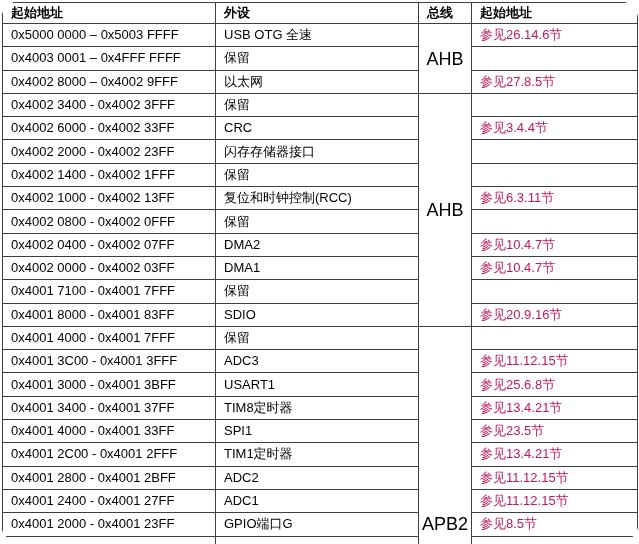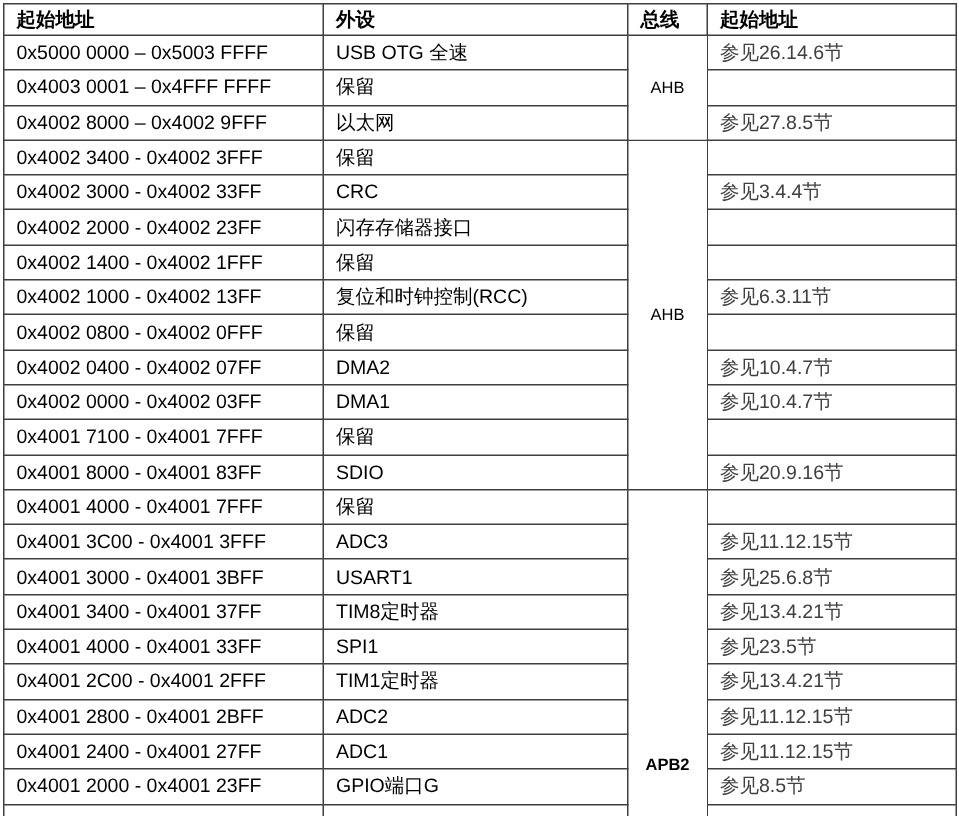--- a/index.html
+++ b/index.html
@@ -3,20 +3,21 @@
 <meta charset="utf-8">
 <style>
   html, body { margin: 0; padding: 0; background: #ffffff; }
   .page {
     position: relative;
     width: 639px;
     height: 544px;
     overflow: hidden;
     background: #ffffff;
     font-family: "Liberation Sans", "DejaVu Sans", sans-serif;
+    border-radius: 23px;
   }
   table.memmap {
     border-collapse: collapse;
     table-layout: fixed;
     margin: 2px 0 0 2px;
     width: 635px;
   }
   table.memmap col.c-address   { width: 213px; }
   table.memmap col.c-peripheral{ width: 203px; }
   table.memmap col.c-bus       { width: 53px;  }
@@ -43,26 +44,26 @@
   td.bus-cell {
     position: relative;
     padding: 0;
     text-align: center;
   }
   .bus-label {
     position: absolute;
     left: 0;
     width: 100%;
     text-align: center;
-    font-size: 11px;
+    font-size: 18px;
     line-height: 16px;
     color: #000000;
   }
   .ref-link {
-    color: #404040;
+    color: #be185d;
     text-decoration: none;
     cursor: pointer;
   }
 </style>
 </head>
 <body>
 
 <div class="page">
   <table class="memmap">
     <colgroup>
@@ -100,21 +101,21 @@
         </tr>
         <tr>
           <td>0x4002 3400 - 0x4002 3FFF</td>
           <td>保留</td>
           <td class="bus-cell" rowspan="10">
             <div class="bus-label" style="top: 108.5px;">AHB</div>
           </td>
           <td></td>
         </tr>
         <tr>
-          <td>0x4002 3000 - 0x4002 33FF</td>
+          <td>0x4002 6000 - 0x4002 33FF</td>
           <td>CRC</td>
           <td><span class="ref-link">参见3.4.4节</span></td>
         </tr>
         <tr>
           <td>0x4002 2000 - 0x4002 23FF</td>
           <td>闪存存储器接口</td>
           <td></td>
         </tr>
         <tr>
           <td>0x4002 1400 - 0x4002 1FFF</td>
@@ -148,21 +149,21 @@
         </tr>
         <tr>
           <td>0x4001 8000 - 0x4001 83FF</td>
           <td>SDIO</td>
           <td><span class="ref-link">参见20.9.16节</span></td>
         </tr>
         <tr>
           <td>0x4001 4000 - 0x4001 7FFF</td>
           <td>保留</td>
           <td class="bus-cell" rowspan="10">
-            <div class="bus-label" style="top: 175px; font-weight: bold;">APB2</div>
+            <div class="bus-label" style="top: 189px;">APB2</div>
           </td>
           <td></td>
         </tr>
         <tr>
           <td>0x4001 3C00 - 0x4001 3FFF</td>
           <td>ADC3</td>
           <td><span class="ref-link">参见11.12.15节</span></td>
         </tr>
         <tr>
           <td>0x4001 3000 - 0x4001 3BFF</td>

